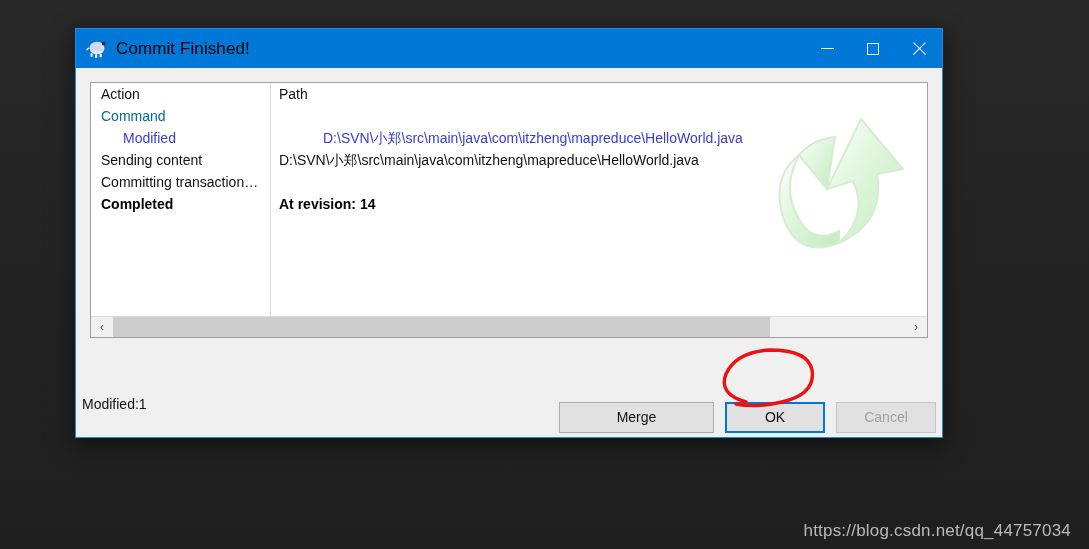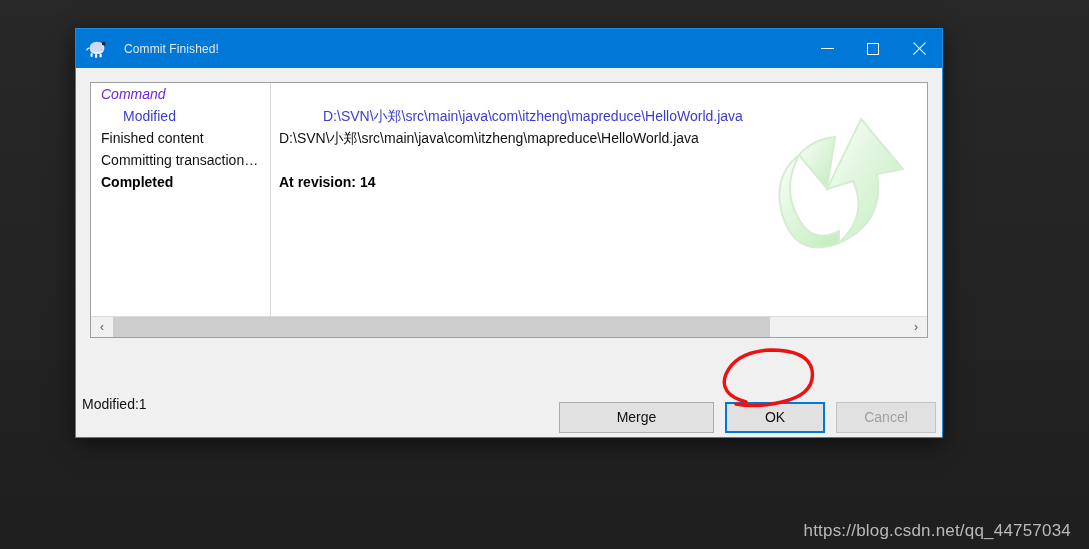--- a/index.html
+++ b/index.html
@@ -32,25 +32,24 @@
     display: flex; align-items: center;
     flex: 0 0 auto;
     position: relative;
   }
   .title-icon {
     width: 22px; height: 20px;
     margin-left: 10px; margin-right: 8px;
     position: relative; flex: 0 0 auto;
   }
   .title-text {
-    color: #e5e5e5;
-    font-size: 12px;
+    color: #000000;
+    font-size: 17px;
     letter-spacing: .1px;
     white-space: nowrap;
-    margin-left: 8px;
   }
   .win-btns { position: absolute; right: 0; top: 0; height: 39px; display: flex; }
   .win-btn {
     width: 46px; height: 39px;
     display: flex; align-items: center; justify-content: center;
     color: #fff;
   }
   .glyph-min { width: 13px; height: 1px; background: #fff; }
   .glyph-max { width: 12px; height: 12px; border: 1.3px solid #fff; }
   .glyph-close { position: relative; width: 14px; height: 14px; }
@@ -93,21 +92,21 @@
     display: flex;
     height: 22px;
     line-height: 22px;
     font-size: 14px;
     white-space: nowrap;
   }
   .cell-action { width: 179px; flex: 0 0 179px; padding-left: 10px; overflow: hidden; }
   .cell-path   { flex: 1 1 auto; padding-left: 9px; overflow: hidden; }
   .row.header .cell-action,
   .row.header .cell-path { color: #111; }
-  .r-gray   { color: #6d28d9; font-style: italic; }
+  .r-gray   { color: #0369a1; }
   .r-blue   { color: #3b3bd2; margin-left: 22px; }
   .r-black  { color: #111111; }
   .r-bold   { color: #000; font-weight: bold; }
 
   
   .watermark {
     position: absolute;
     right: 6px; top: 24px;
     width: 160px; height: 165px;
     z-index: 1;
@@ -243,30 +242,34 @@
                 <path d="M96 8 L138 58 L112 63 Q120 112 74 132 Q104 104 88 70 L62 78 Z" fill="url(#gA)" stroke="#cdebc8" stroke-width="2"></path>
                 <path d="M74 132 Q32 148 18 106 Q6 66 34 44 Q16 78 34 108 Q48 134 74 120 Z" fill="url(#gA)" stroke="#cdebc8" stroke-width="2"></path>
                 <path d="M34 44 Q48 28 70 26 L62 78 Z" fill="url(#gA)" stroke="#cdebc8" stroke-width="2"></path>
               </g>
             </svg>
           </div>
 
           <div class="col-divider"></div>
 
           <div class="rows">
+            <div class="row header">
+              <div class="cell-action">Action</div>
+              <div class="cell-path">Path</div>
+            </div>
 
             <div class="row">
               <div class="cell-action r-gray">Command</div>
             </div>
             <div class="row">
               <div class="cell-action r-blue">Modified</div>
               <div class="cell-path r-blue">D:\SVN\小郑\src\main\java\com\itzheng\mapreduce\HelloWorld.java</div>
             </div>
             <div class="row">
-              <div class="cell-action r-black">Finished content</div>
+              <div class="cell-action r-black">Sending content</div>
               <div class="cell-path r-black">D:\SVN\小郑\src\main\java\com\itzheng\mapreduce\HelloWorld.java</div>
             </div>
             <div class="row">
               <div class="cell-action r-black">Committing transaction…</div>
               <div class="cell-path r-black"></div>
             </div>
             <div class="row">
               <div class="cell-action r-bold">Completed</div>
               <div class="cell-path r-bold">At revision: 14</div>
             </div>

